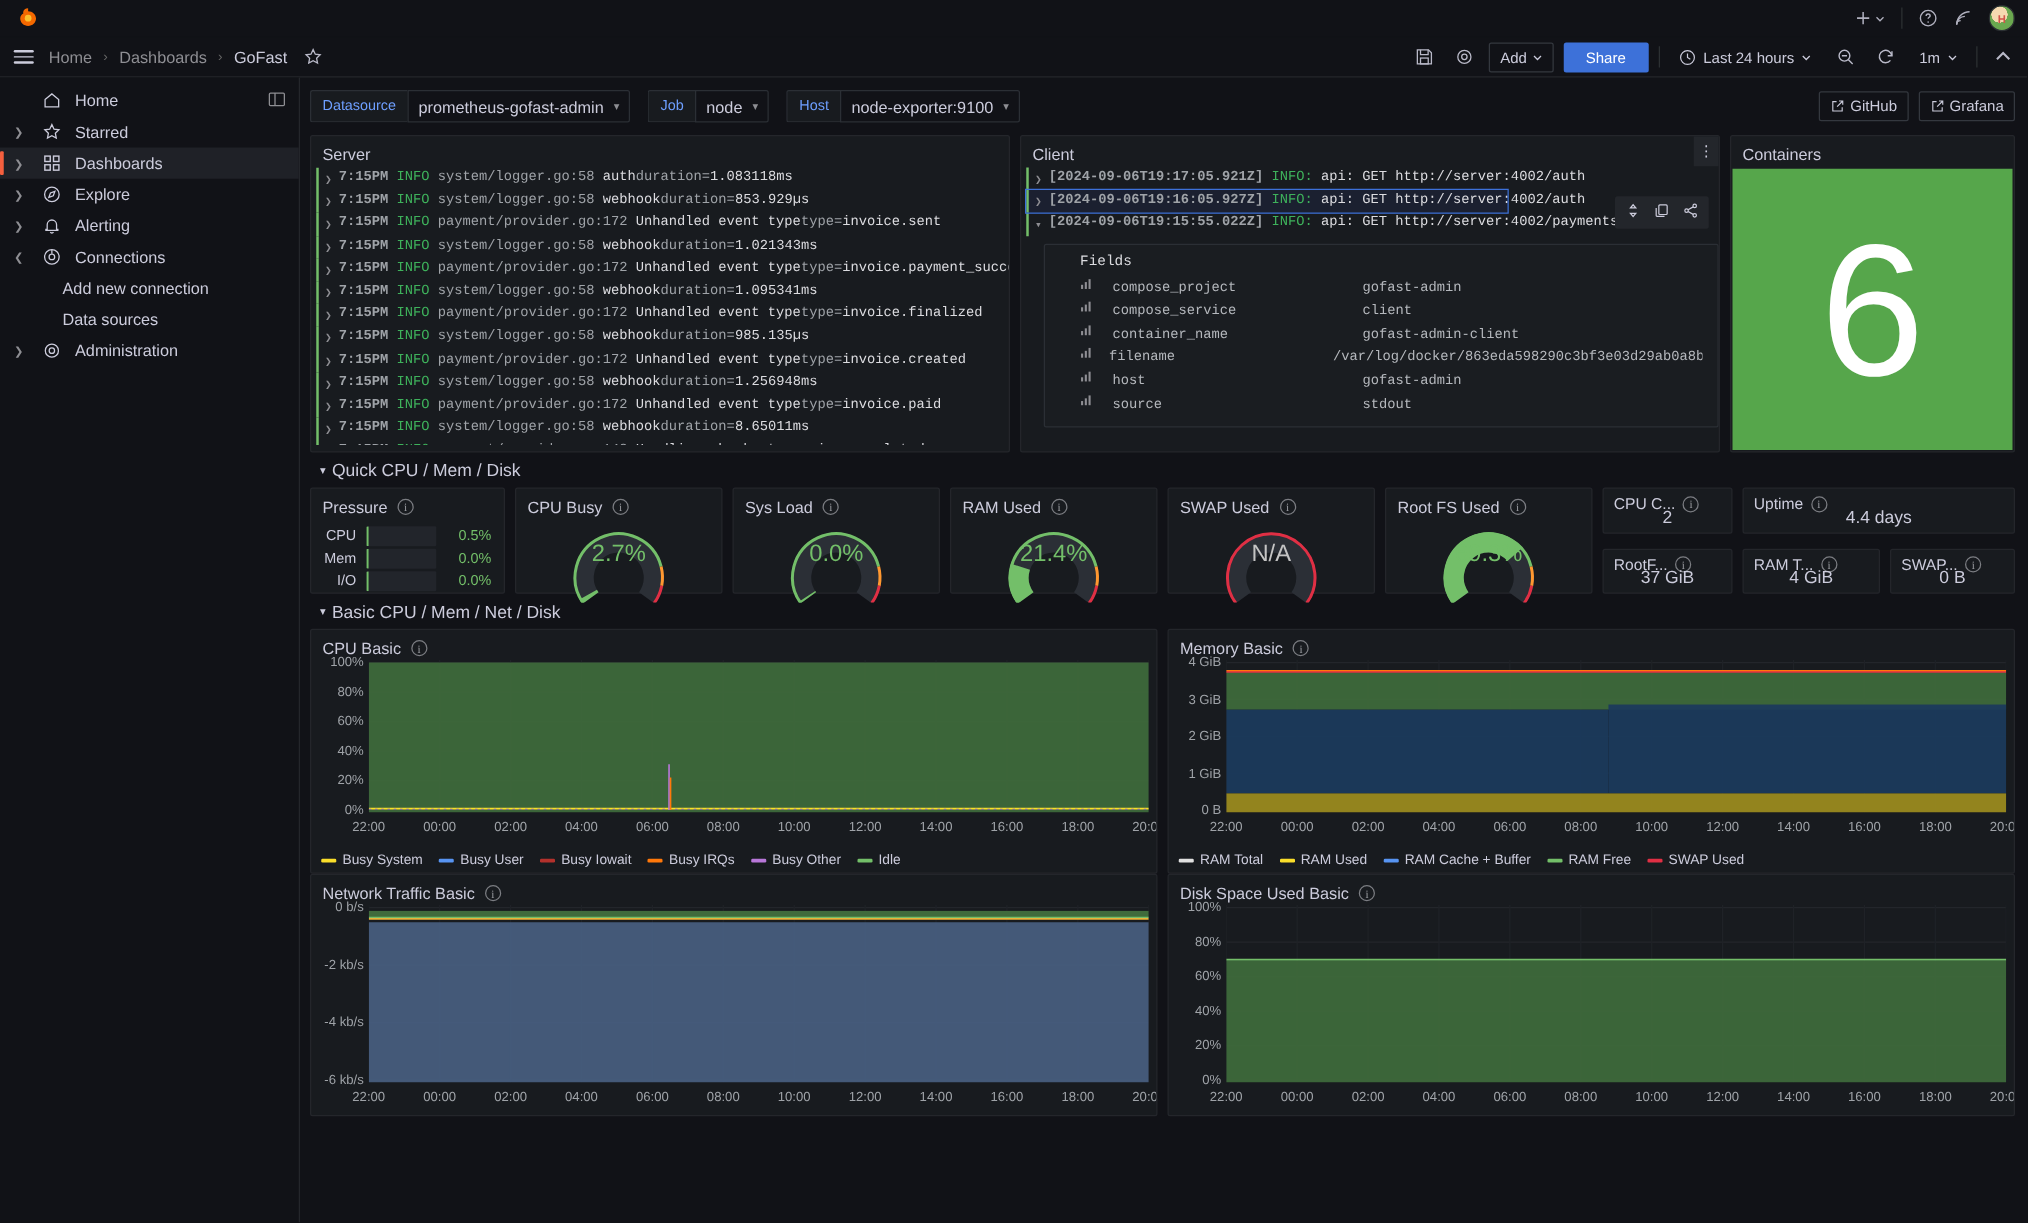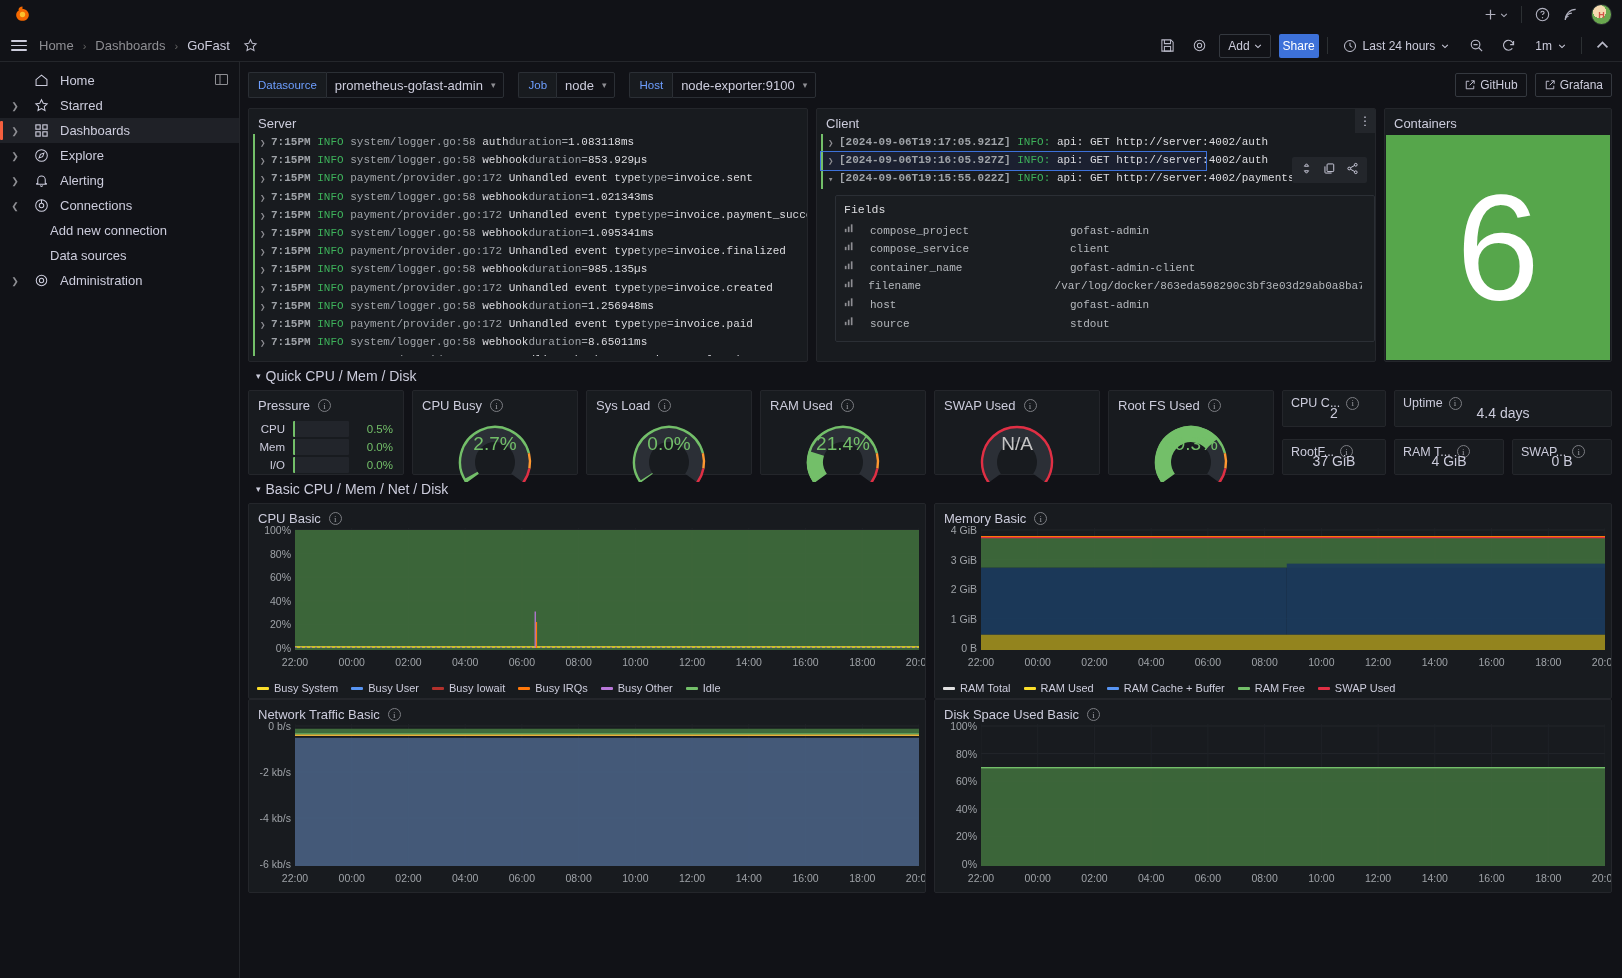--- a/index.html
+++ b/index.html
@@ -50,21 +50,21 @@
   #hamburger i { display:block; height:1.6px; background:#ccccdc; border-radius:1px; }
   .crumb { color:#8e8e93; font-size:13px; }
   .crumb.active { color:#ccccdc; }
   .crumbsep { color:#666; font-size:11px; }
   #crumbright { margin-left:auto; display:flex; align-items:center; gap:8px; padding-right:8px; }
   .ibtn { width:24px; height:24px; display:flex; align-items:center; justify-content:center;
     color:#ccccdc; border-radius:2px; opacity:.9; }
   .obtn { height:24px; padding:0 8px; border:1px solid #34383f; border-radius:2px;
     background:transparent; color:#ccccdc; font-size:12px; display:flex;
     align-items:center; gap:4px; }
-  .pbtn { height:24px; padding:0 4px; border-radius:2px; background:#3d71d9;
+  .pbtn { height:24px; padding:0 18px; border-radius:2px; background:#3d71d9;
     color:#fff; font-size:12px; font-weight:500; display:flex; align-items:center; border:none; }
   .timepick { height:24px; padding:0 7px; display:flex; align-items:center; gap:6px;
     color:#ccccdc; font-size:12px; }
 
   
   #body { display:flex; height: calc(978px - 62px); }
   #sidebar { width: 240px; background:#111217; border-right:1px solid #24262b;
     padding-top:6px; flex-shrink:0; }
   .navitem { height:25px; display:flex; align-items:center; gap:10px;
     padding-left:8px; color:#ccccdc; font-size:13px; position:relative; }
@@ -111,21 +111,21 @@
   .ltog { color:#8e8e93; width:11px; flex-shrink:0; font-size:9px; padding-top:2px; }
   .ts { color:#9fa3a8;font-weight:bold; }
   .lvl { color:#3eb15b; }
   .src { color:#9fa3a8; }
   .msg { color:#dcdce0; }
   .kv { color:#9fa3a8; }
   .kvv { color:#dcdce0; }
   .sel-line { outline:1px solid #3d71d9; background:#1b2030; }
 
   #fields { border:1px solid #2b2f35; border-radius:2px; margin:6px 0 0 18px;
-    padding:7px 12px 8px 8px; background:#1a1d21; }
+    padding:7px 12px 8px 28px; background:#1a1d21; }
   #fields .fh { font-family:"Liberation Mono", monospace; font-size:11.5px;
     color:#dcdce0; margin-bottom:6px; }
   .frow { display:flex; align-items:center; font-family:"Liberation Mono", monospace;
     font-size:11px; line-height:18.6px; color:#b0b3b8; }
   .frow .bico { width:26px; color:#8e8e93; font-size:10px; }
   .frow .fk { width:200px; color:#b5b8bd; }
   .frow .fv { color:#b5b8bd; white-space:nowrap; overflow:hidden; }
   #panelmenu { position:absolute; right:0; top:0; width:20px; height:24px;
     background:#23262b; color:#ccccdc; display:flex; align-items:center;
     justify-content:center; font-size:12px; letter-spacing:0; }

